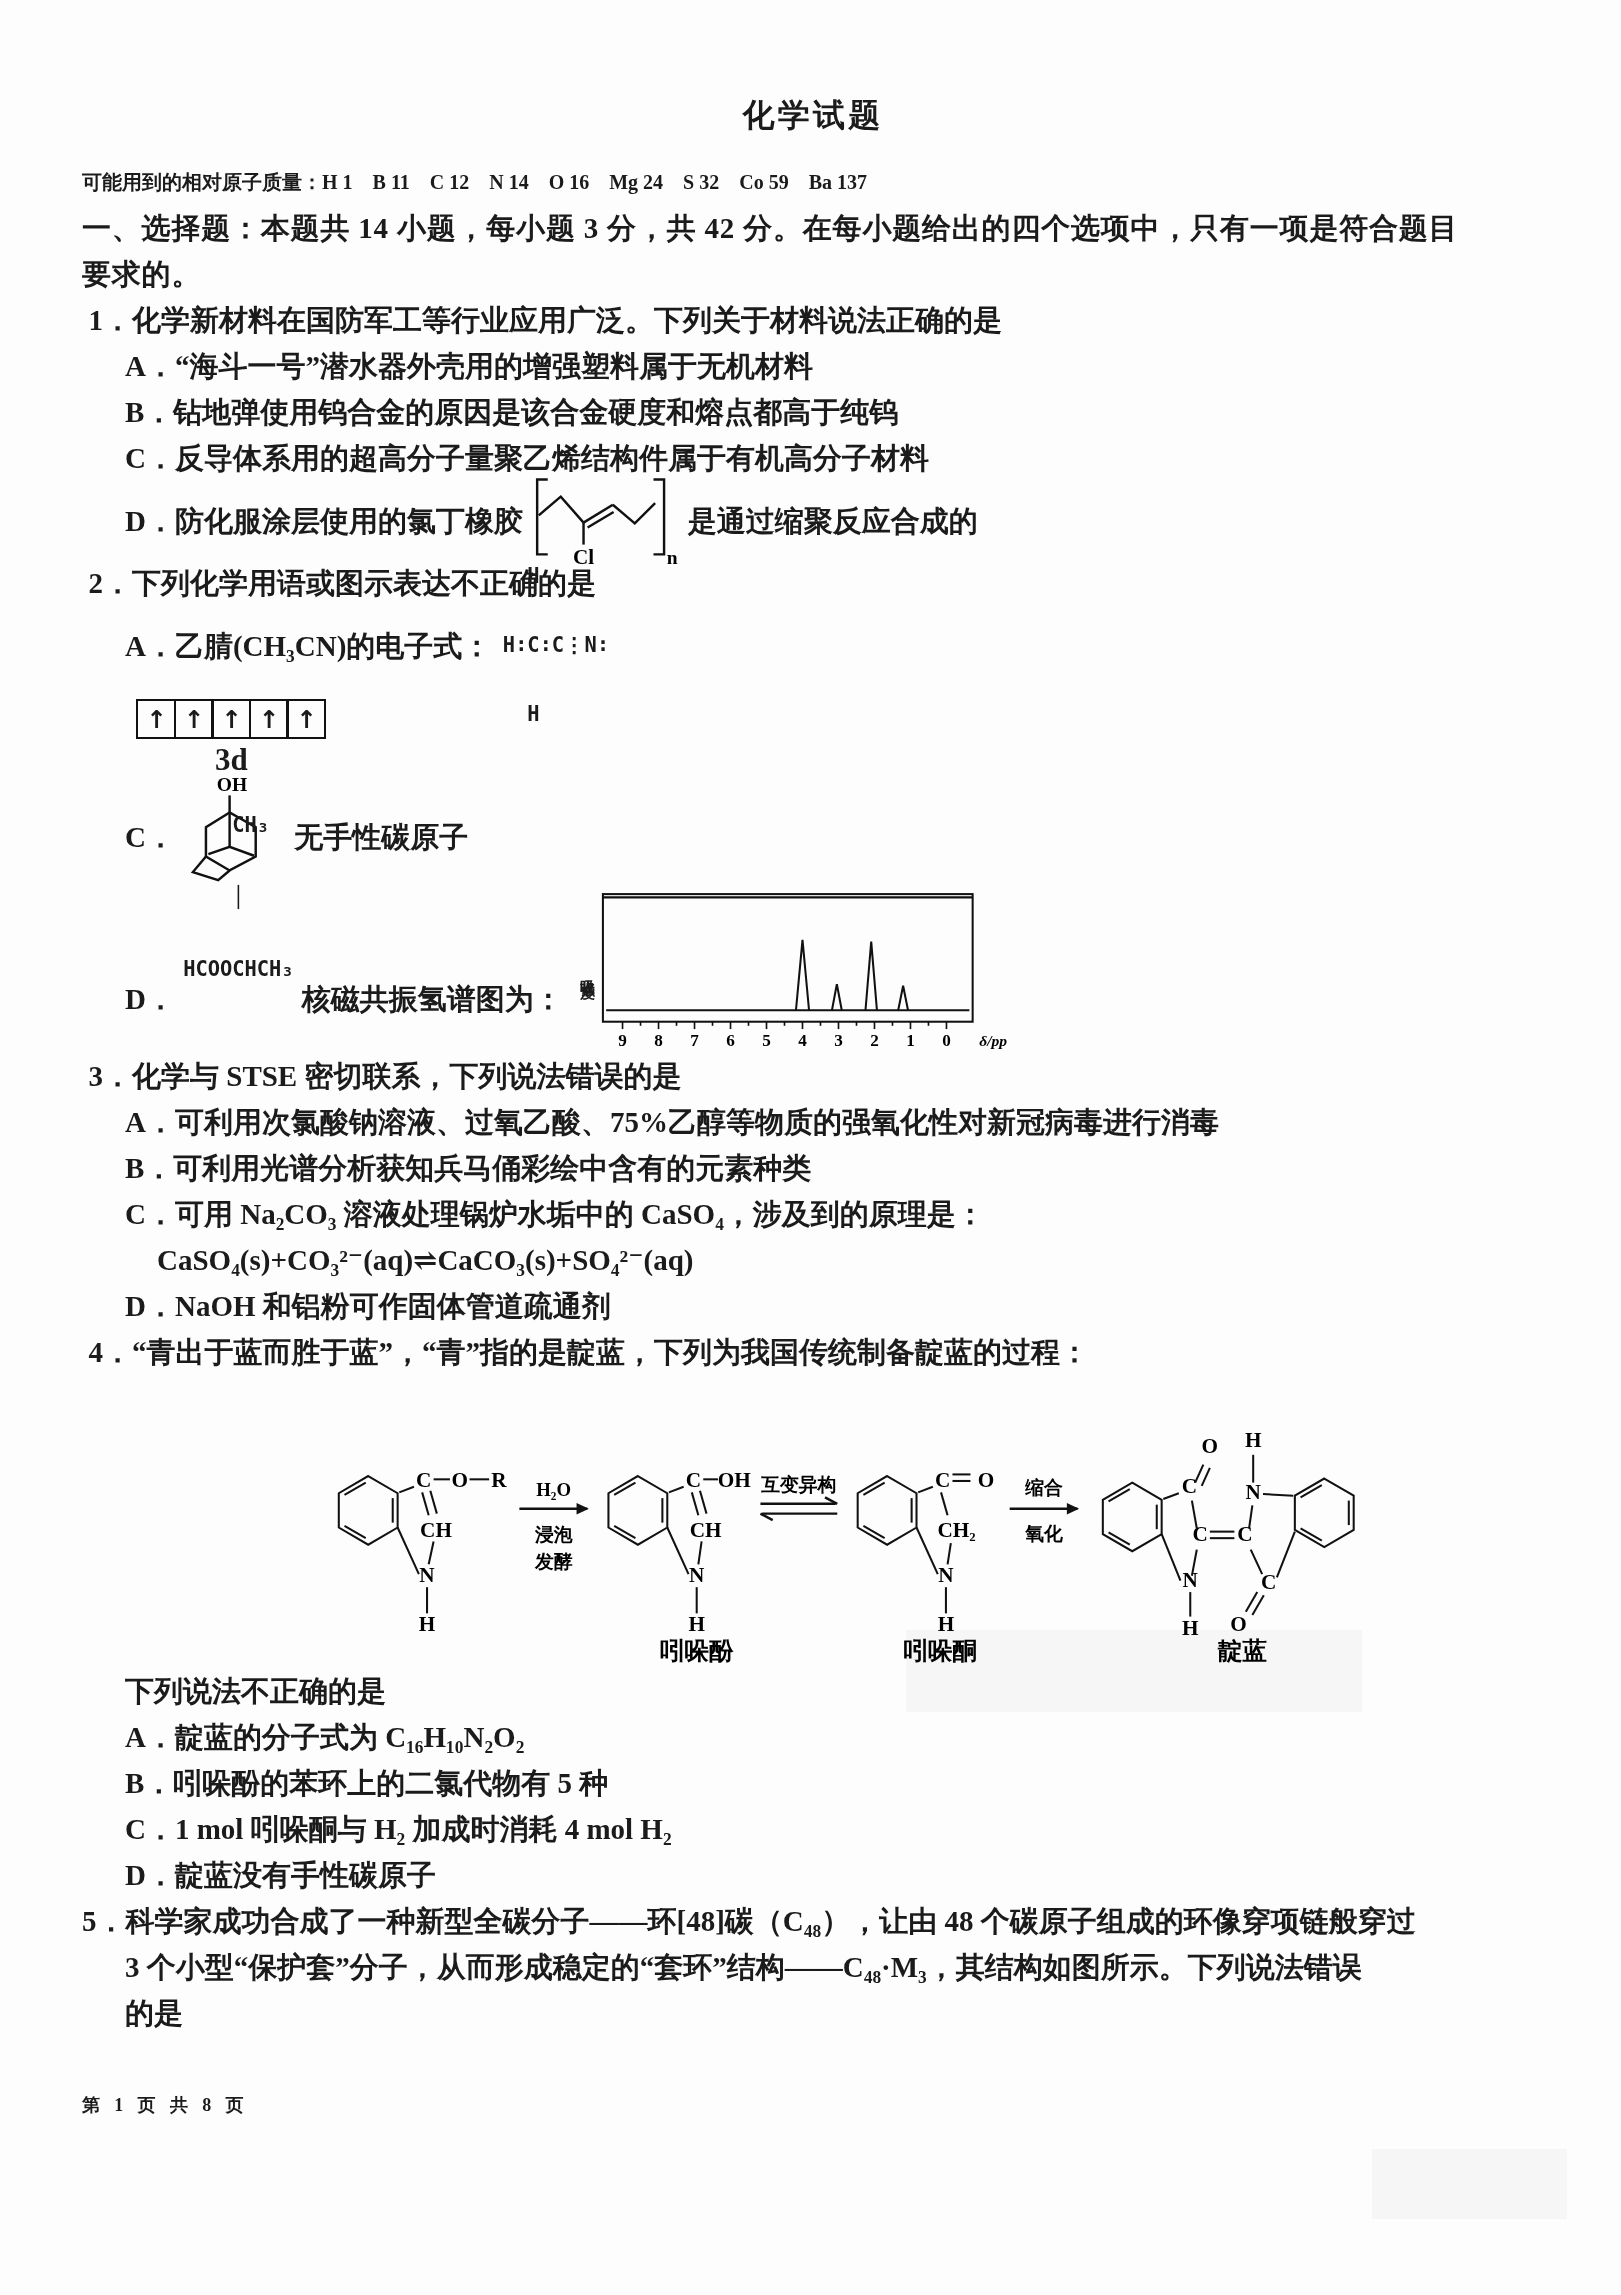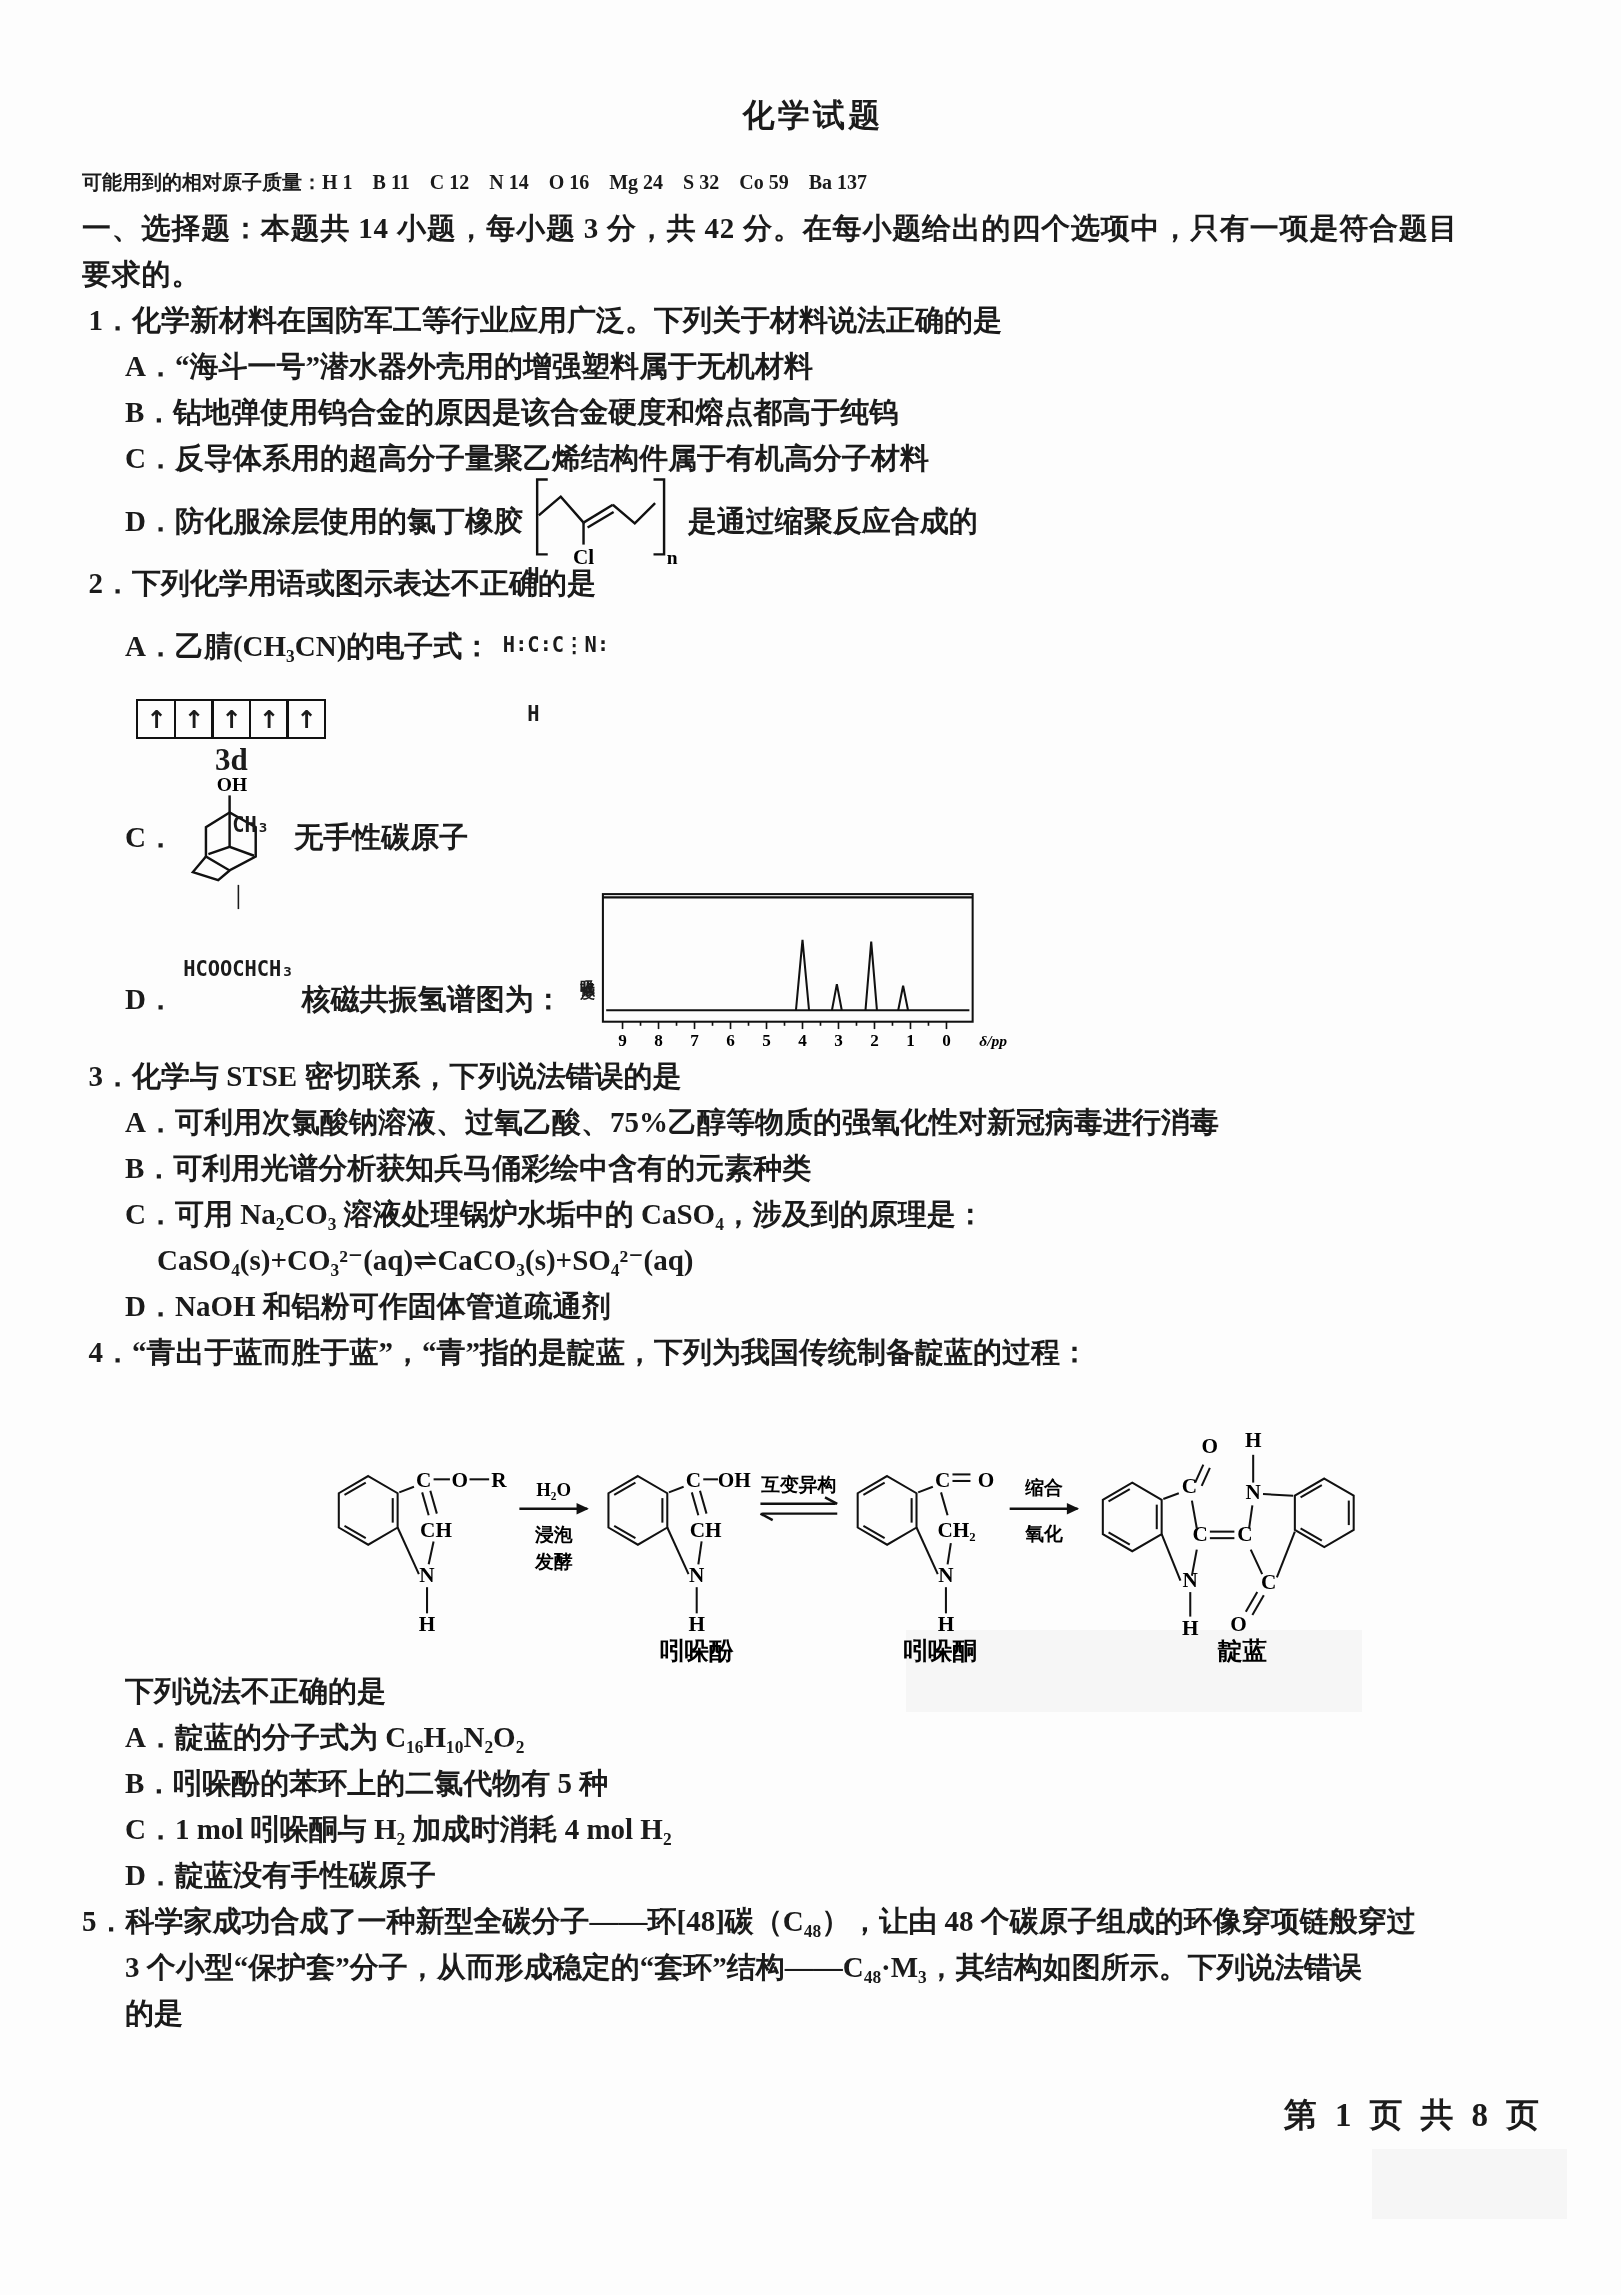--- a/index.html
+++ b/index.html
@@ -51,21 +51,21 @@
   .dform{font-size:20.4px;line-height:24px;margin:0 8.2px 24.5px 8.2px;}
   .nmr-fig{display:flex;align-items:center;margin-left:14.7px;}
   .nmr-ylabel{
     writing-mode:vertical-rl;text-orientation:upright;
     font-size:14.7px;font-weight:600;letter-spacing:1.6px;margin-right:1.6px;
   }
   
   .scheme{margin-left:245px;margin-top:3.3px;}
   svg text{font-family:"Liberation Serif","DejaVu Serif",serif;}
   .footer{
-    text-align:right;font-size:33px;font-weight:600;letter-spacing:4.9px;margin-top:57px;
+    text-align:left;font-size:18px;font-weight:600;letter-spacing:4.9px;margin-top:57px;
   }
   .wm-block{position:absolute;background:#f6f6f6;}
   .wm1{left:906px;top:1630px;width:456px;height:82px;}
   .wm2{left:1372px;top:2149px;width:195px;height:70px;}
   .site-watermark{
     position:absolute;top:2251px;right:8.2px;
     font-size:22px;font-weight:500;color:#14532d;
     font-family:"Liberation Sans","DejaVu Sans",sans-serif;
     margin-top:48px;
   }

